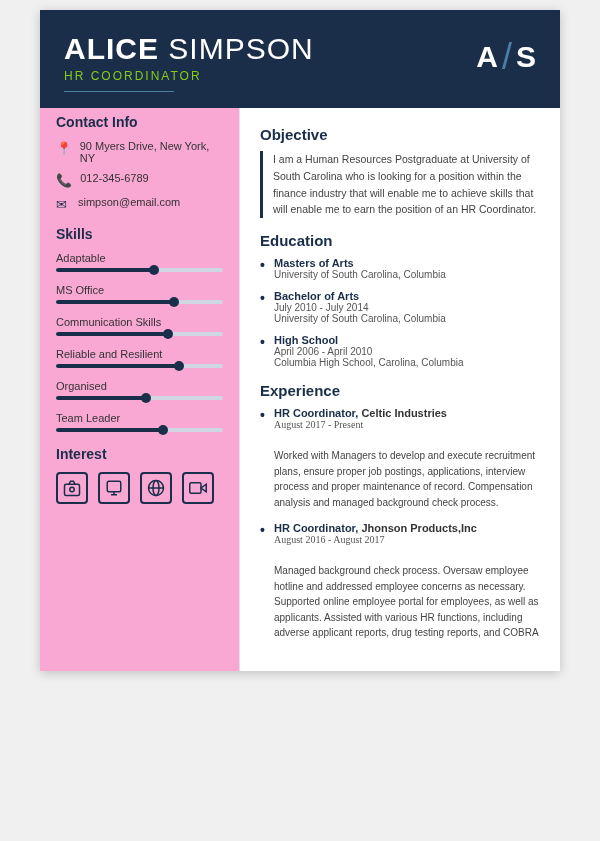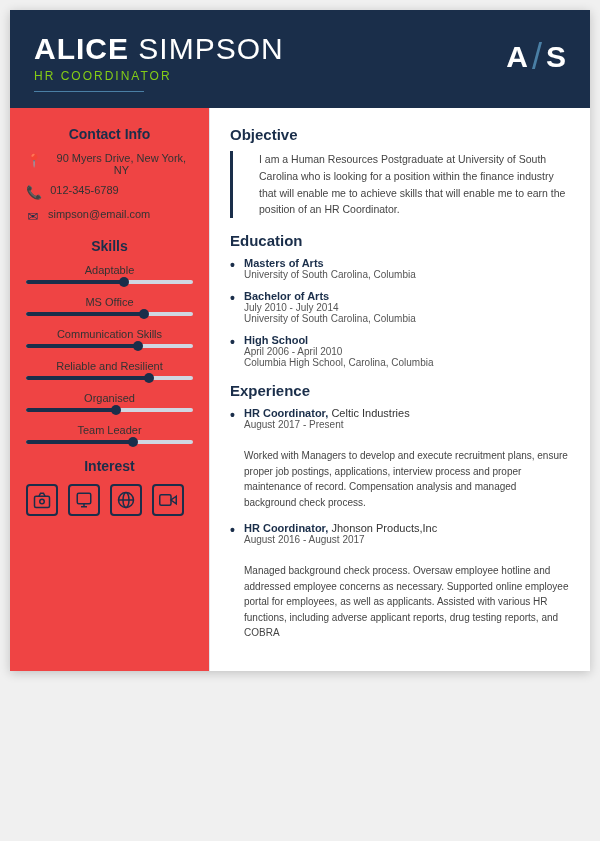--- a/index.html
+++ b/index.html
@@ -6,21 +6,21 @@
     body {
       font-family: Arial, sans-serif;
       background: #f0f0f0;
       display: flex;
       justify-content: center;
       align-items: flex-start;
       min-height: 100vh;
       padding: 10px;
     }
     .resume {
-      width: 580px;
+      width: 520px;
       background: #fff;
       box-shadow: 0 2px 10px rgba(0,0,0,0.2);
     }
     
     .header {
       background: #1a2e4a;
       color: #fff;
       padding: 22px 24px 16px 24px;
       display: flex;
       justify-content: space-between;
@@ -67,24 +67,23 @@
 
     
     .body {
       display: flex;
     }
 
     
     .left-col {
       width: 200px;
       min-width: 200px;
-      background: #ef4444;
-      padding: 18px 16px;
+      background: #f9a8d4;
+      padding: 6px 16px;
       border-right: 1px solid #e0e4ea;
-      text-align: center;
     }
     .section-title-left {
       font-size: 14px;
       font-weight: 700;
       color: #1a2e4a;
       margin-bottom: 10px;
       margin-top: 14px;
     }
     .section-title-left:first-child { margin-top: 0; }
 
@@ -173,21 +172,21 @@
       color: #1a2e4a;
       margin-bottom: 8px;
       margin-top: 14px;
     }
     .section-title-right:first-child { margin-top: 0; }
 
     .objective-text {
       font-size: 10.5px;
       color: #444;
       line-height: 1.6;
-      padding-left: 26px;
+      padding-left: 10px;
       border-left: 3px solid #1a2e4a;
       margin-bottom: 1px;
     }
 
     .edu-item {
       margin-bottom: 10px;
       padding-left: 14px;
       position: relative;
     }
     .edu-item::before {
@@ -226,27 +225,28 @@
       color: #1a2e4a;
       font-size: 14px;
       font-weight: 700;
     }
     .exp-title {
       font-size: 11px;
       font-weight: 700;
       color: #1a2e4a;
     }
     .exp-title span {
-      font-weight: 400;
+      font-weight: 700;
       color: #333;
       text-align: center;
     }
     .exp-date {
       font-size: 10px;
       color: #555;
+      font-family: Liberation Serif, serif;
     }
     .exp-desc {
       font-size: 10px;
       color: #444;
       line-height: 1.55;
       margin-top: 18px;
     }
   </style>
 </head>
 <body>

